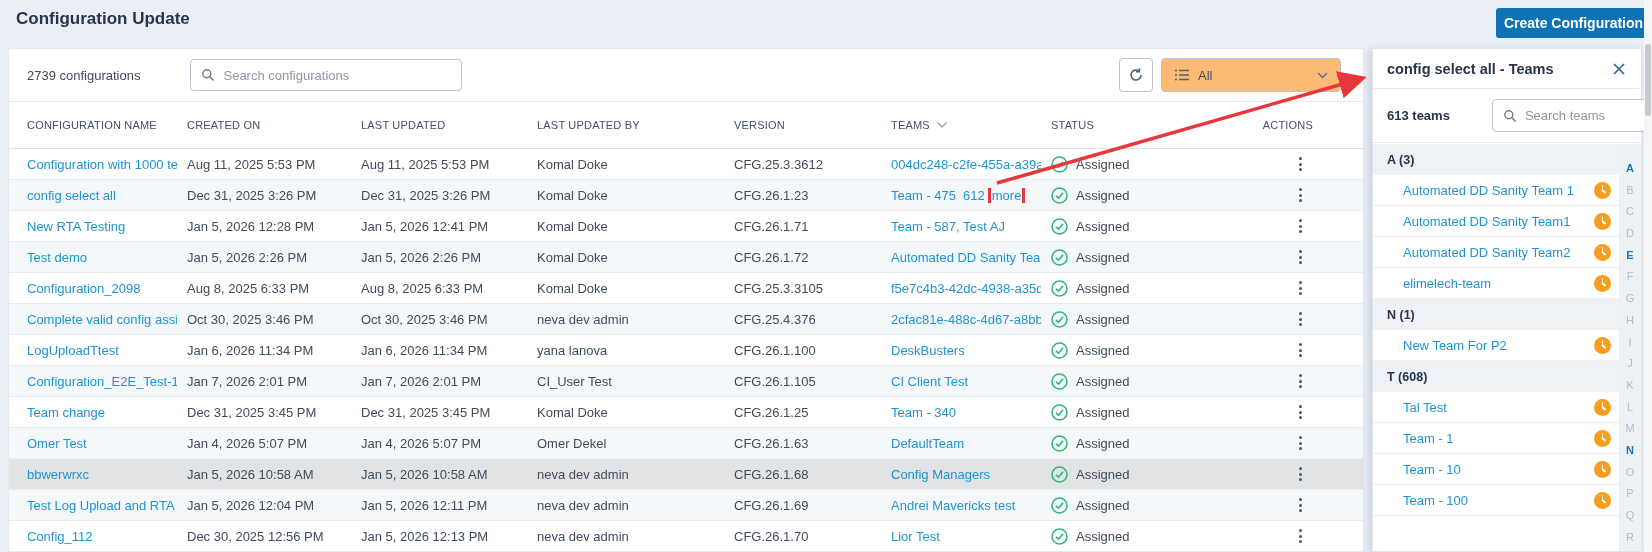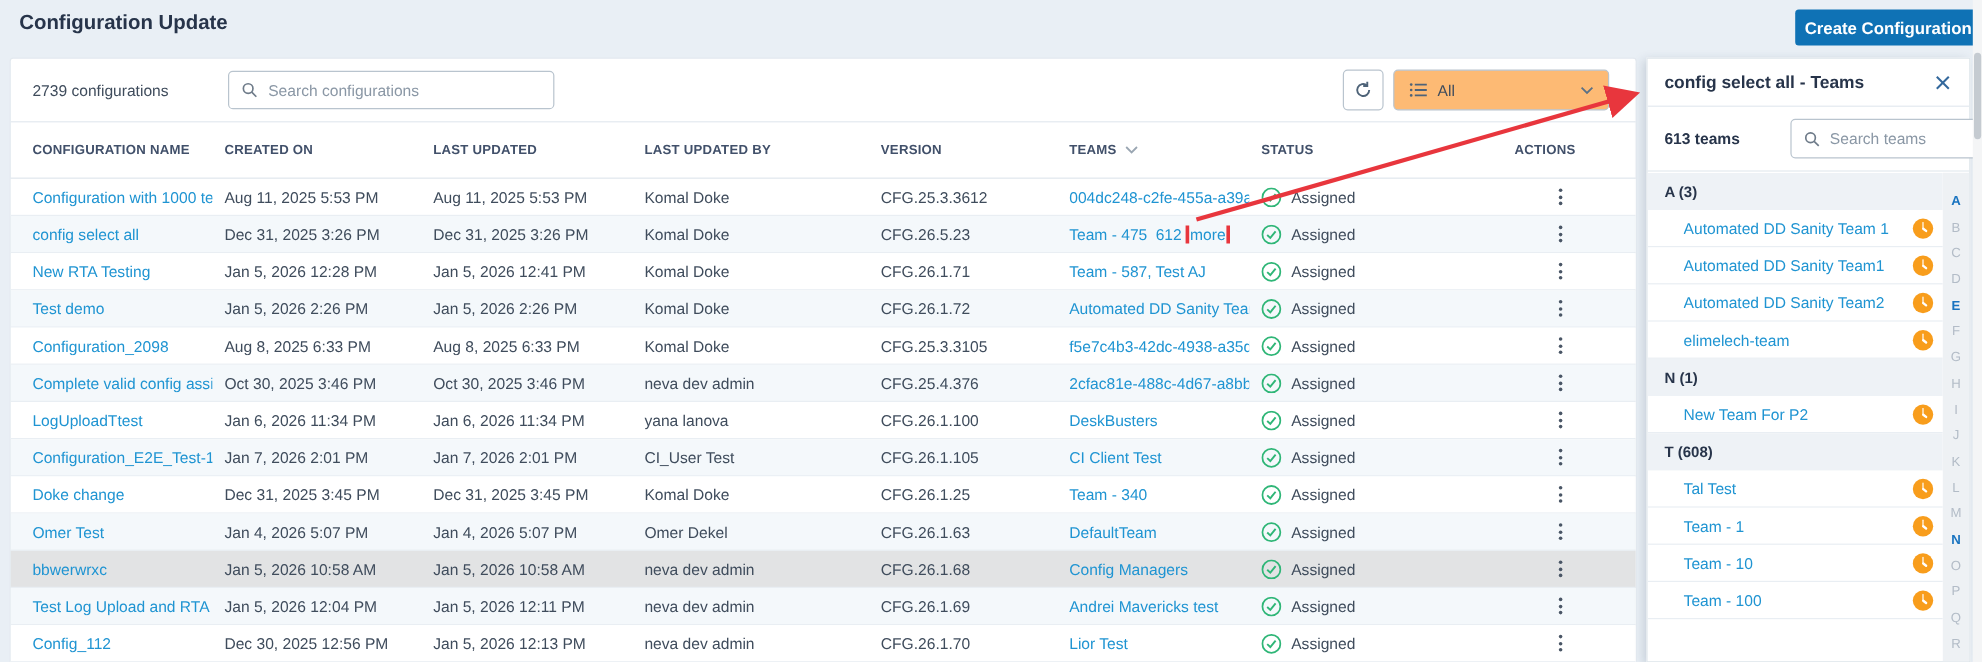--- a/index.html
+++ b/index.html
@@ -42,21 +42,21 @@
   .filter-select .lbl { flex:1; color:#3f4c5c; }
   
   .grid-row {
     display:grid;
     grid-template-columns:168px 174px 176px 197px 157px 160px 205px 1fr;
     align-items:center;
   }
   .thead { height:48px; border-top:1px solid #e3e9ef; border-bottom:1px solid #dbe3ea; }
   .thead .grid-row { height:100%; }
   .th {
-    font-size:11px; font-weight:bold; color:#41506a; letter-spacing:.2px;
+    font-size:11px; font-weight:normal; color:#41506a; letter-spacing:.2px;
     padding-left:10px; position:relative; display:flex; align-items:center; gap:6px; white-space:nowrap;
   }
   .th:first-child { padding-left:18px; }
   .th.sep::before { content:''; position:absolute; left:0; top:14px; bottom:14px; width:1px; background:#cdd7e0; }
   .th.actions { justify-content:flex-end; padding-right:50px; }
   .tbody .row { height:31px; border-bottom:1px solid #e9eef3; background:#fff; }
   .tbody .row.alt { background:#f4f8fb; }
   .tbody .row.hl  { background:#e2e3e4; }
   .td { padding-left:10px; white-space:nowrap; overflow:hidden; color:#3f4c5c; }
   .td.name { padding-left:18px; }
@@ -183,21 +183,21 @@
             <i></i>
             <i></i>
           </span>
     </div>
   </div>
       <div class="row grid-row alt">
     <div class="td name"><a class="blue-link">config select all</a></div>
     <div class="td">Dec 31, 2025 3:26 PM</div>
     <div class="td">Dec 31, 2025 3:26 PM</div>
     <div class="td">Komal Doke</div>
-    <div class="td">CFG.26.5.23</div>
+    <div class="td">CFG.26.1.23</div>
     <div class="td teams-cell">
       <a class="blue-link">Team - 475</a>
       <span class="teams-extra">612</span>
       <a class="blue-link more-link annotated">more</a>
     </div>
     <div class="td status-cell">
       <svg class="check-icon" viewBox="0 0 17 17">
         <circle cx="8.5" cy="8.5" r="7.5" fill="none" stroke="#2fb677" stroke-width="1.5"></circle>
         <polyline points="5,8.8 7.6,11.2 12,5.8" fill="none" stroke="#2fb677" stroke-width="1.6"></polyline>
       </svg>
@@ -355,21 +355,21 @@
     </div>
     <div class="td actions-cell">
       <span class="kebab">
             <i></i>
             <i></i>
             <i></i>
           </span>
     </div>
   </div>
       <div class="row grid-row">
-    <div class="td name"><a class="blue-link">Doke change</a></div>
+    <div class="td name"><a class="blue-link">Team change</a></div>
     <div class="td">Dec 31, 2025 3:45 PM</div>
     <div class="td">Dec 31, 2025 3:45 PM</div>
     <div class="td">Komal Doke</div>
     <div class="td">CFG.26.1.25</div>
     <div class="td teams-cell">
       <a class="blue-link">Team - 340</a>
 
     </div>
     <div class="td status-cell">
       <svg class="check-icon" viewBox="0 0 17 17">

